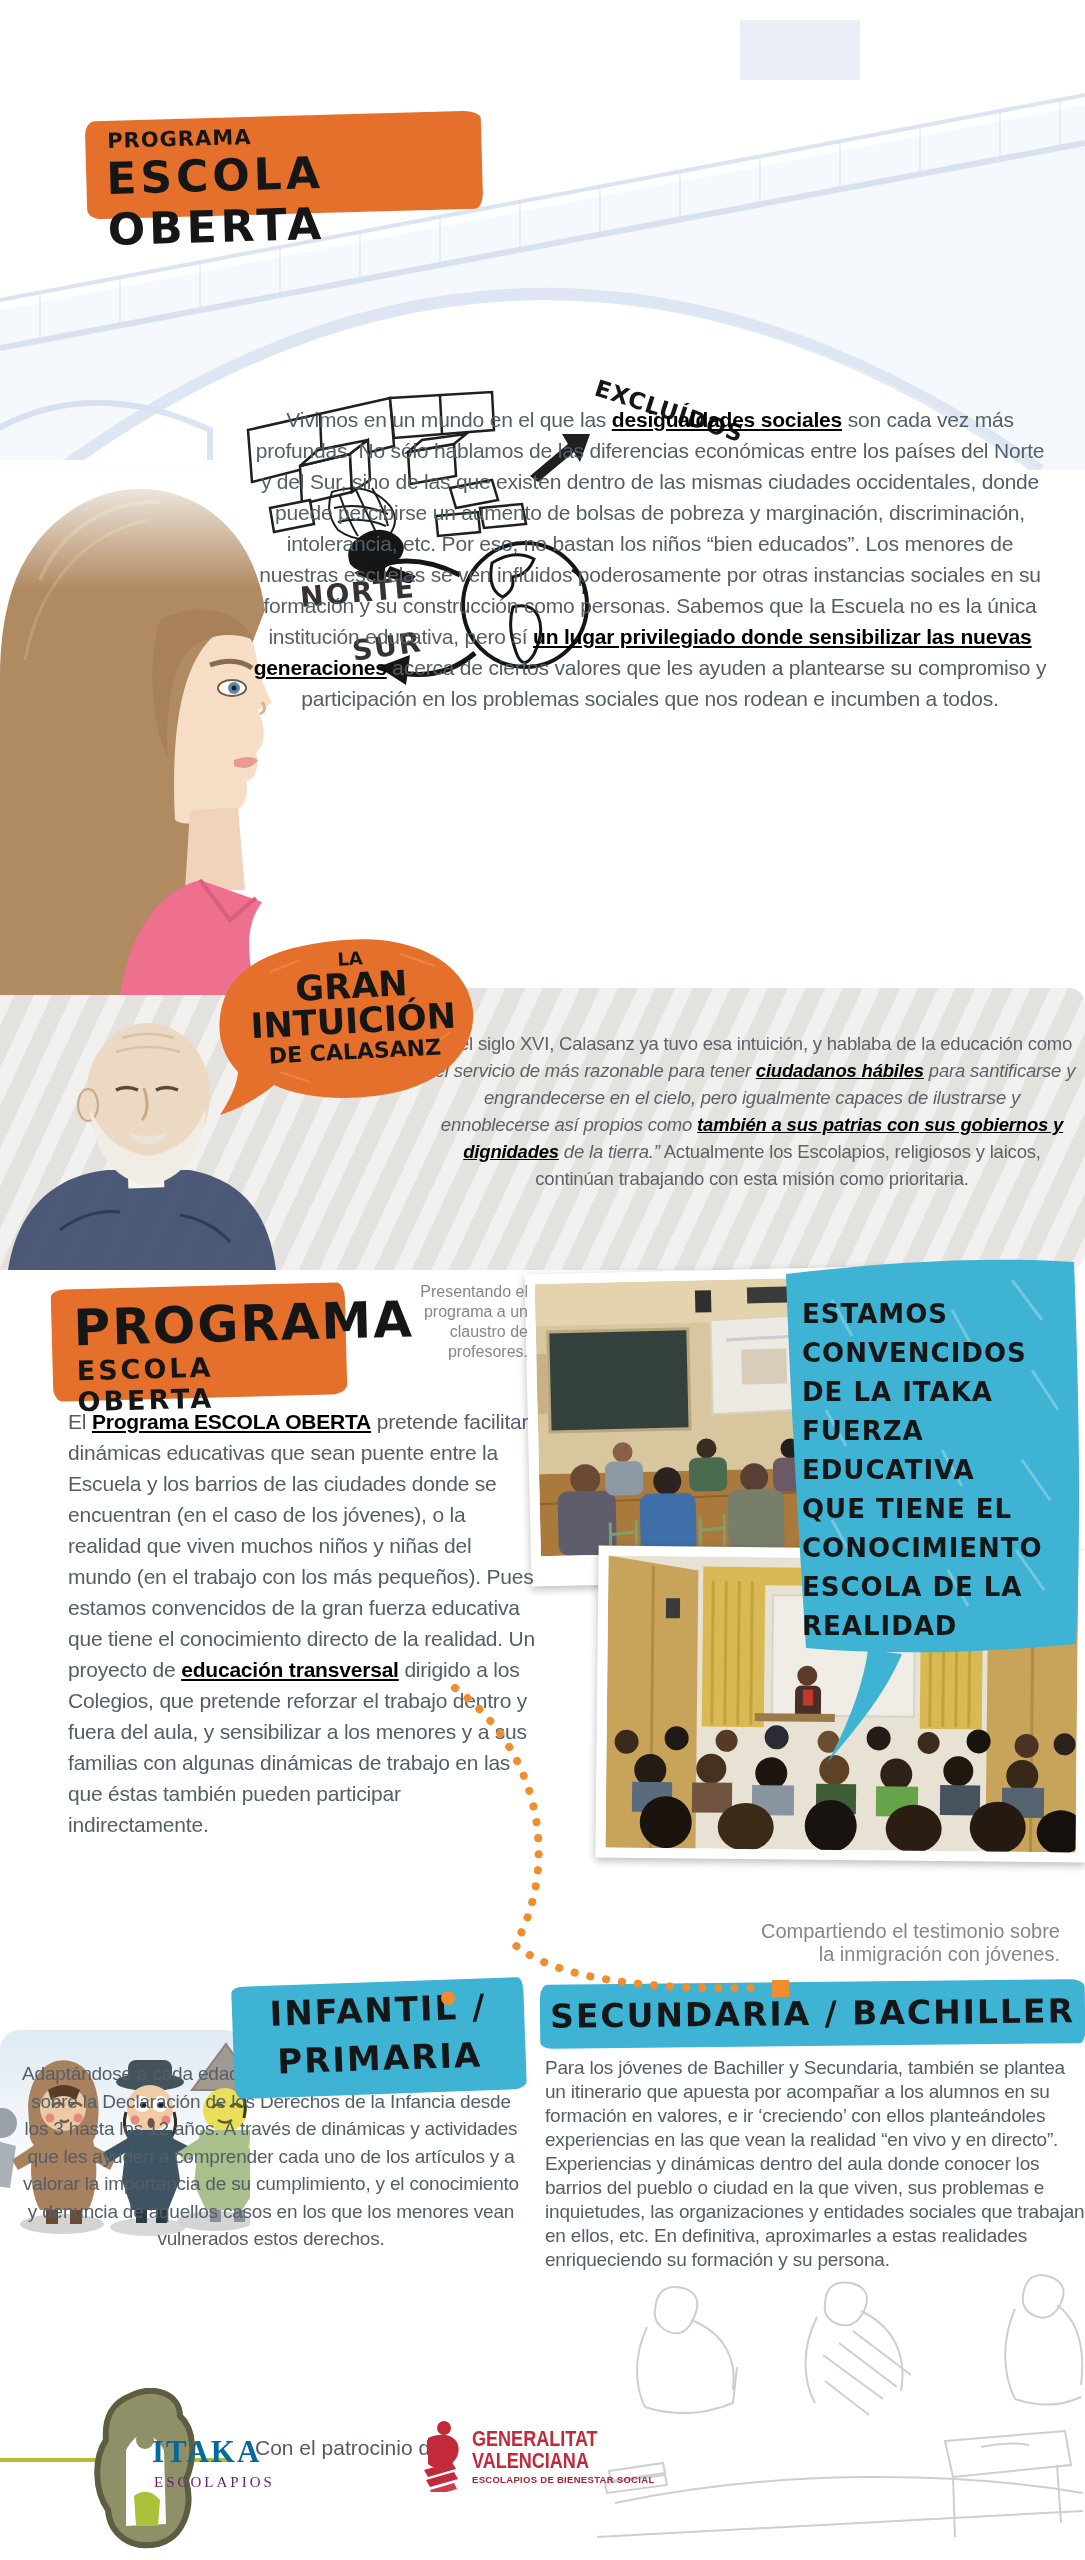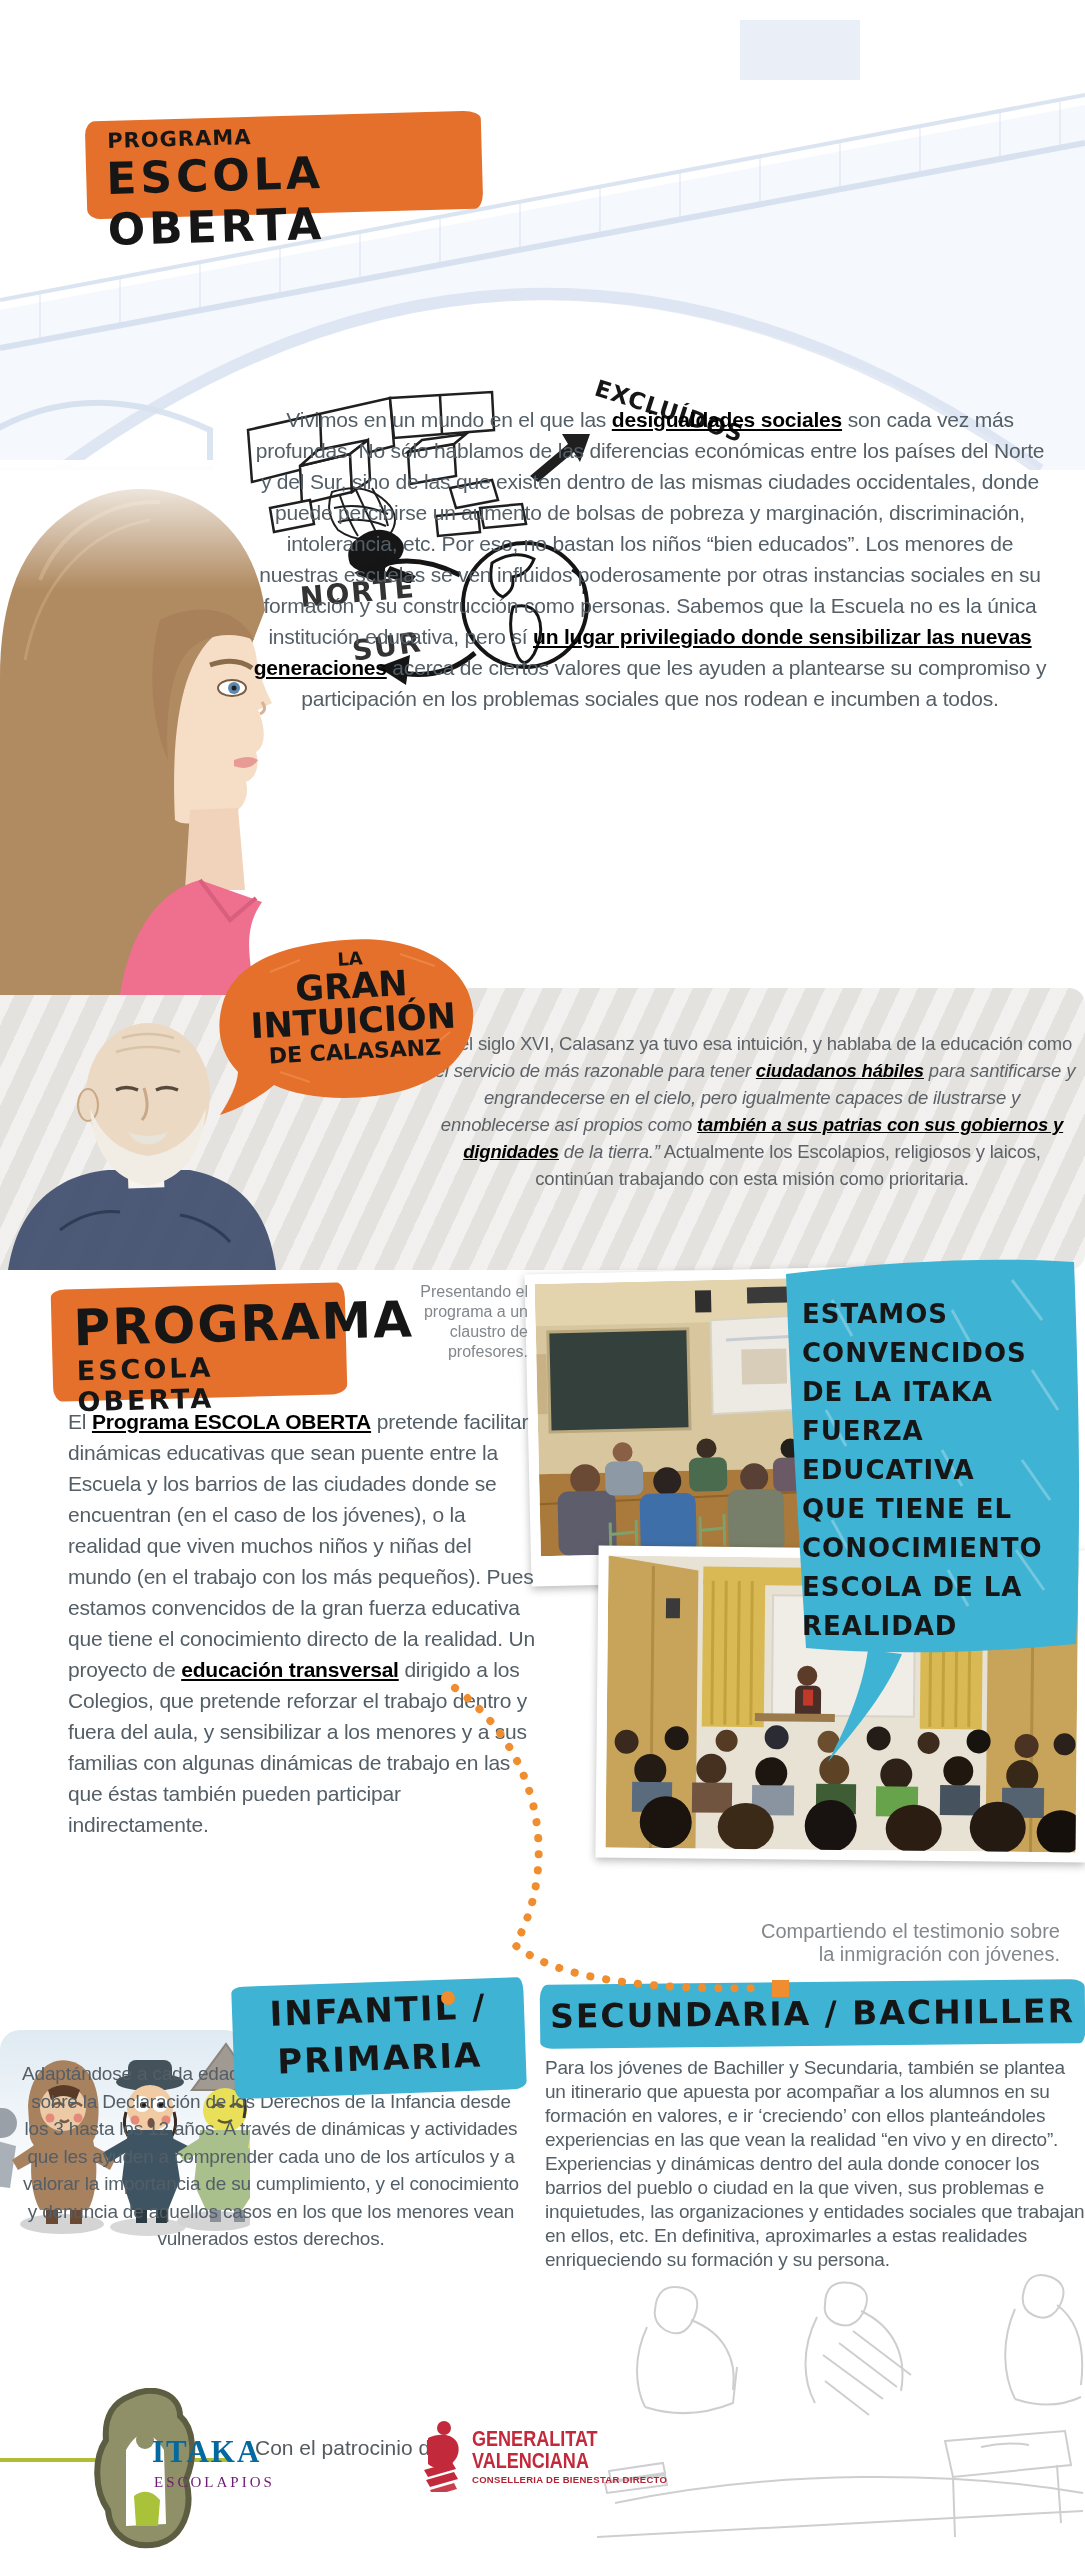--- a/index.html
+++ b/index.html
@@ -414,15 +414,15 @@
       <path d="M 8,20 C 26,12 42,20 38,36 C 34,50 16,54 8,46 Z"></path>
       <path d="M 4,52 l 28,-8 l 4,7 l -28,8 z"></path>
       <path d="M 6,62 l 28,-8 l 4,7 l -28,8 z"></path>
       <path d="M 10,72 l 24,-7 l 3,6 l -24,7 z" opacity="0.9"></path>
     </g>
   </svg>
   <div class="abs z2" style="left:472px;top:2426px;color:#c2293a;font-size:22px;font-weight:bold;
        transform:scaleX(0.82);transform-origin:left top;white-space:nowrap;">GENERALITAT</div>
   <div class="abs z2" style="left:472px;top:2448px;color:#c2293a;font-size:22px;font-weight:bold;
        transform:scaleX(0.82);transform-origin:left top;white-space:nowrap;">VALENCIANA</div>
-  <div class="abs z2" style="left:472px;top:2474px;color:#b02333;font-size:9.5px;font-weight:bold;letter-spacing:0.3px;white-space:nowrap;">CONSELLERIA DE BIENESTAR DIRECTO</div>
+  <div class="abs z2" style="left:472px;top:2474px;color:#b02333;font-size:9.5px;font-weight:bold;letter-spacing:0.3px;white-space:nowrap;">ESCOLAPIOS DE BIENESTAR SOCIAL</div>
 
 </div>
 
 </body></html>

